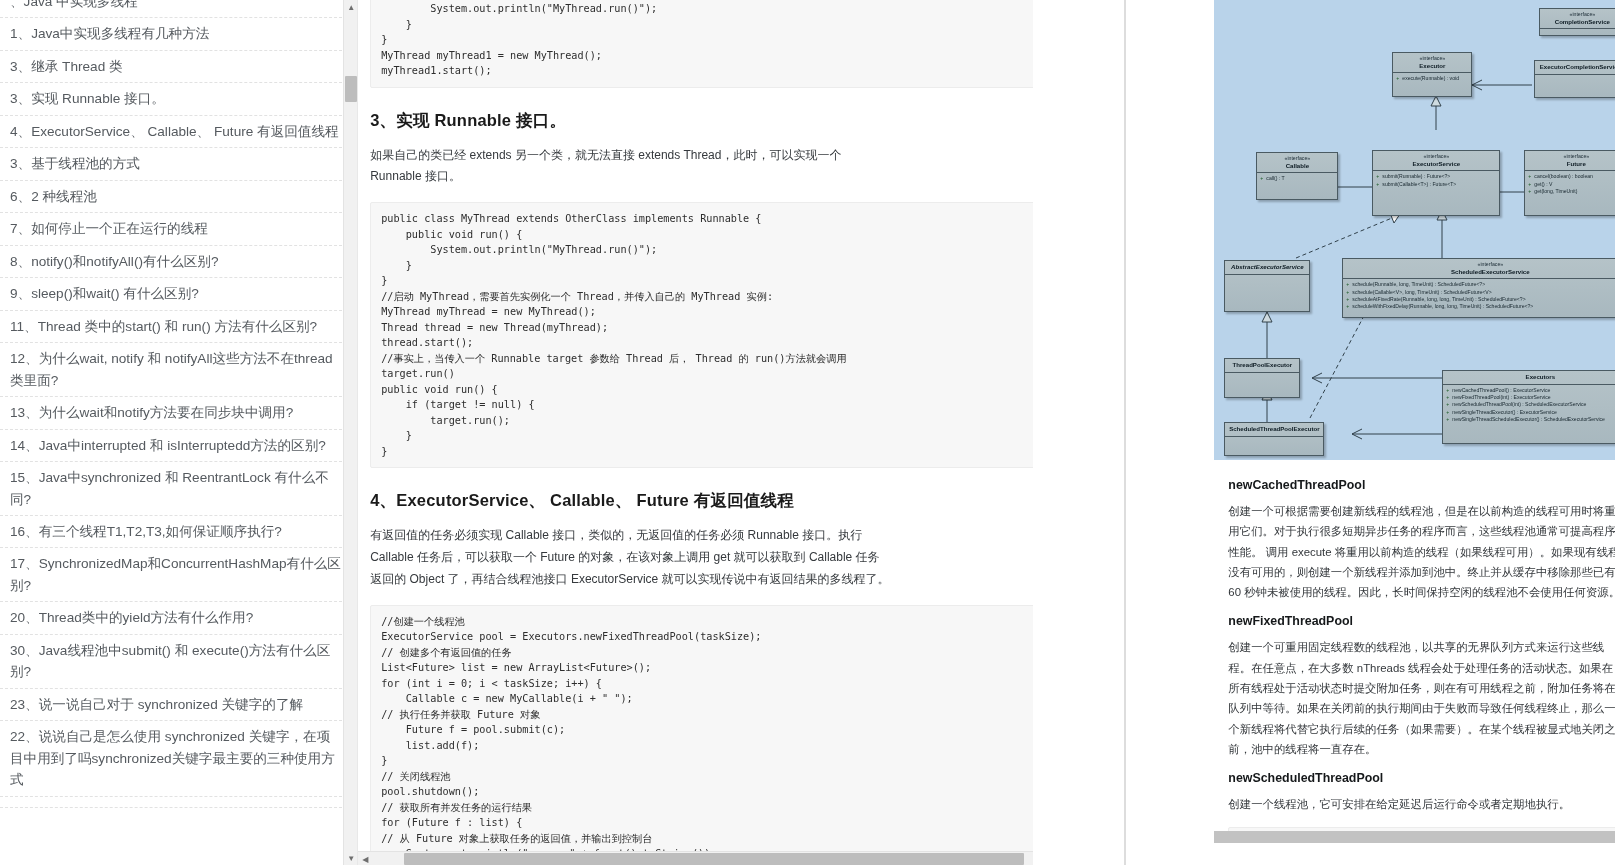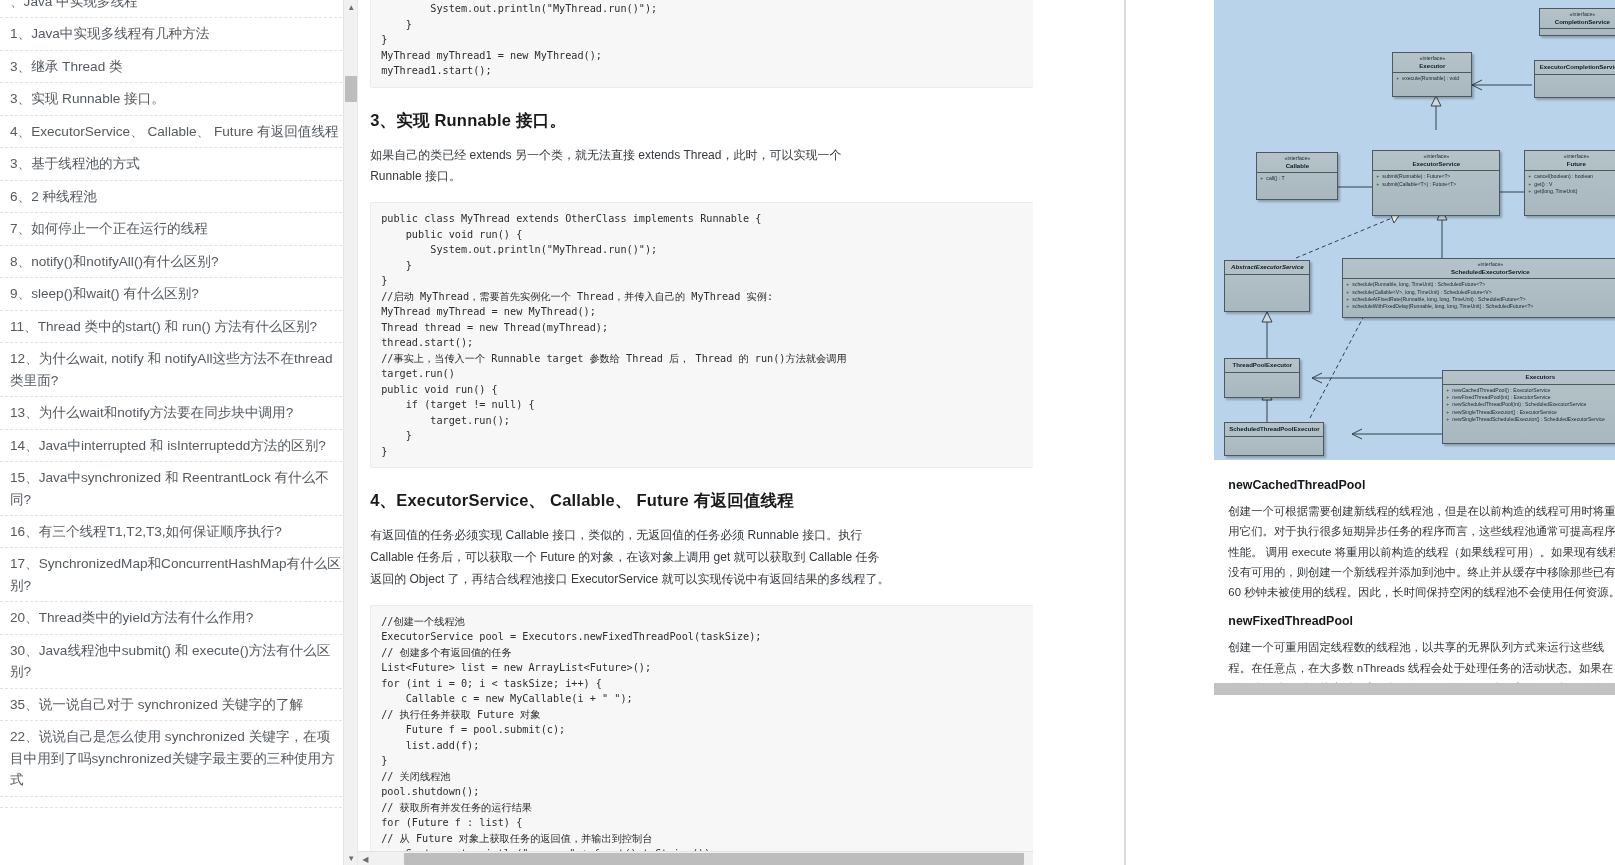--- a/index.html
+++ b/index.html
@@ -125,21 +125,21 @@
   .divider {
     width: 2px; height: 865px;
     background: #dddddd;
   }
   .gap-pane { width: 96px; height: 865px; background: #ffffff; }
 
   
   .right-pane {
     position: relative;
     width: 424px;
-    height: 695px;
+    height: 843px;
     background: #ffffff;
     overflow: hidden;
   }
   .right-inner { position: absolute; top: 0; left: 0; width: 424px; }
 
   
   .uml {
     position: relative;
     width: 424px; height: 460px;
     background: #b9d3ea;
@@ -275,21 +275,21 @@
         <div class="toc-item">
           <span class="toc-text">17、SynchronizedMap和ConcurrentHashMap有什么区别?</span>
         </div>
         <div class="toc-item">
           <span class="toc-text">20、Thread类中的yield方法有什么作用?</span>
         </div>
         <div class="toc-item">
           <span class="toc-text">30、Java线程池中submit() 和 execute()方法有什么区别?</span>
         </div>
         <div class="toc-item">
-          <span class="toc-text">35、说一说自己对于 synchronized 关键字的了解</span>
+          <span class="toc-text">23、说一说自己对于 synchronized 关键字的了解</span>
         </div>
         <div class="toc-item">
           <span class="toc-text">22、说说自己是怎么使用 synchronized 关键字，在项目中用到了吗synchronized关键字最主要的三种使用方式</span>
         </div>
         <div class="toc-item"></div>
       </div>
     <div class="v-scroll">
       <div class="arrow-up">▲</div>
       <div class="v-thumb"></div>
       <div class="arrow-down">▼</div>

